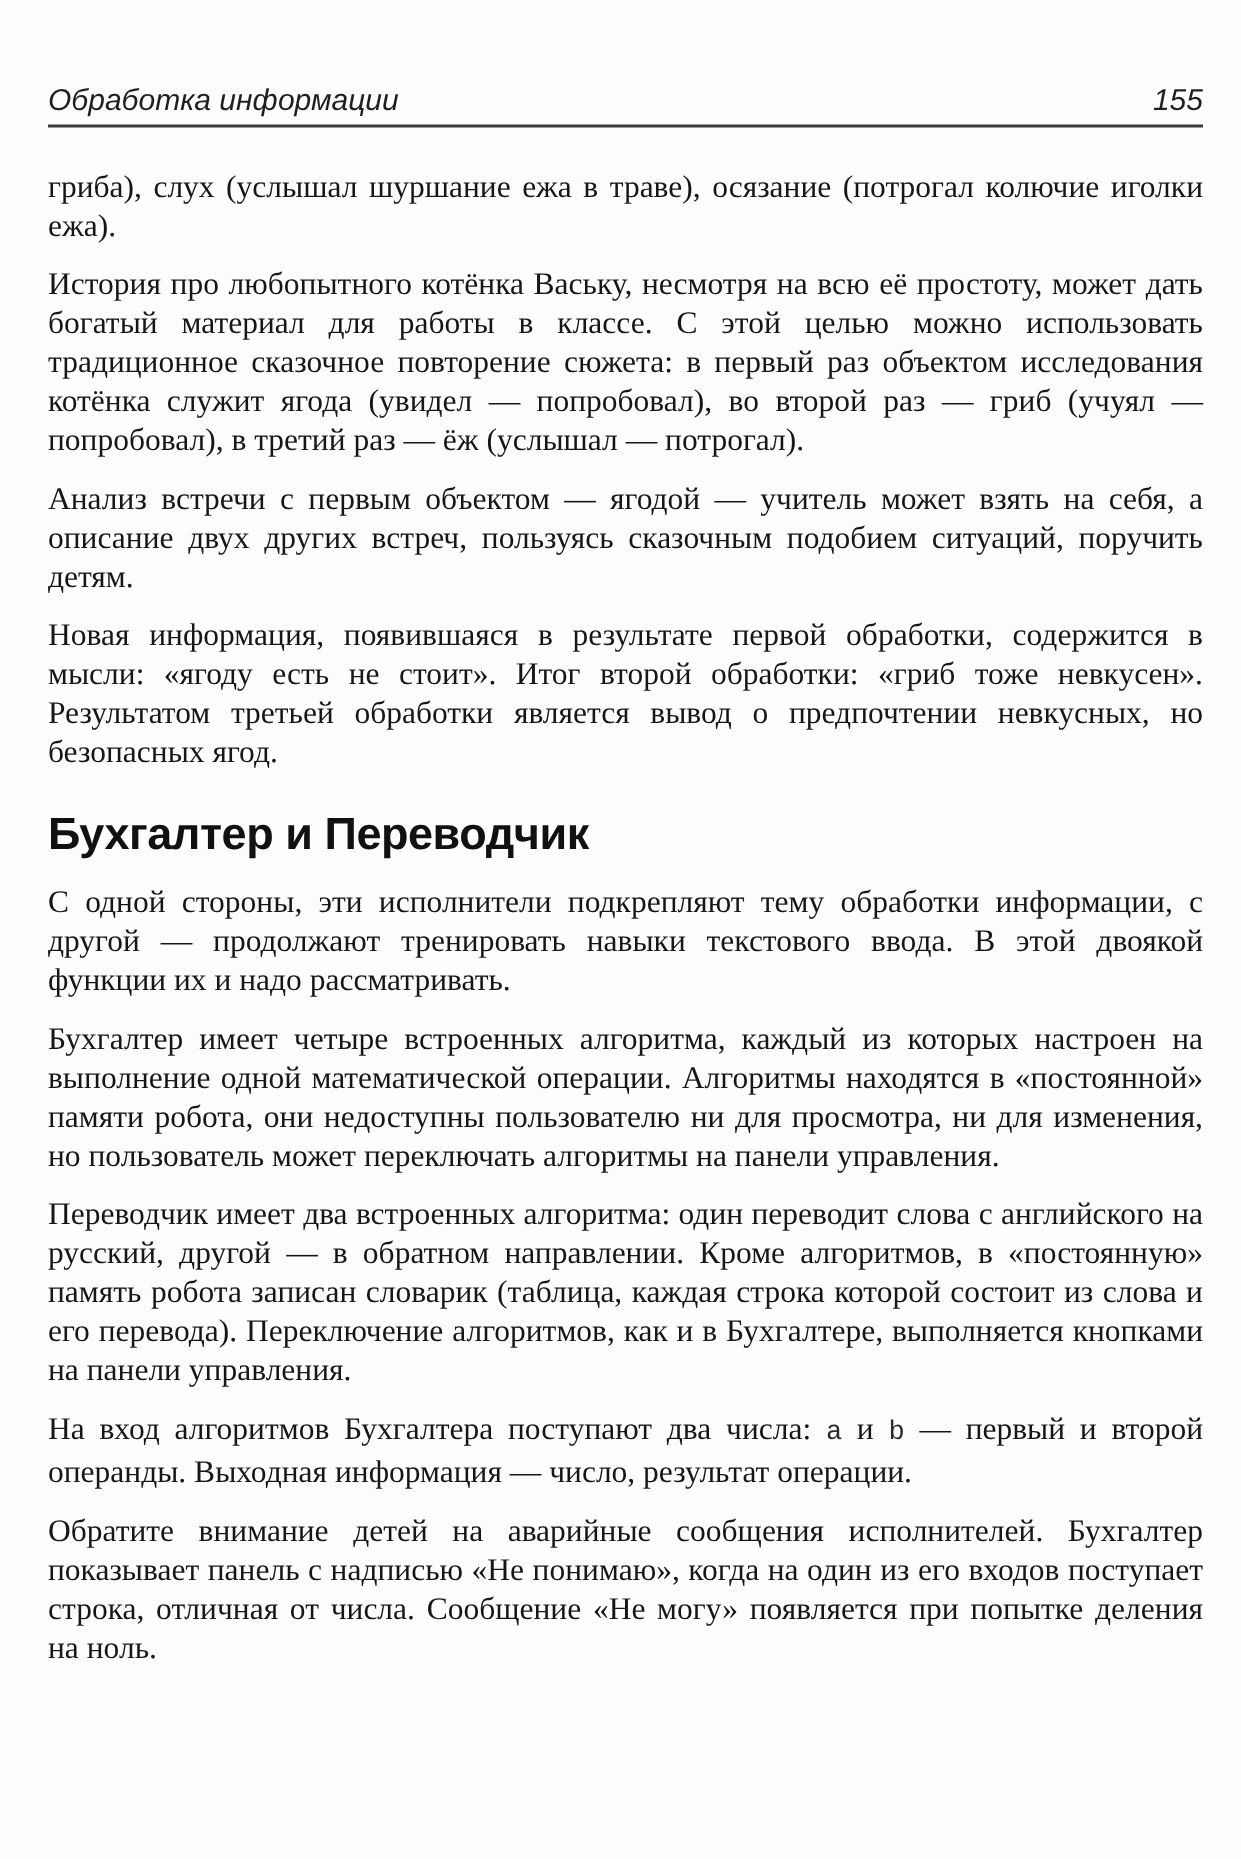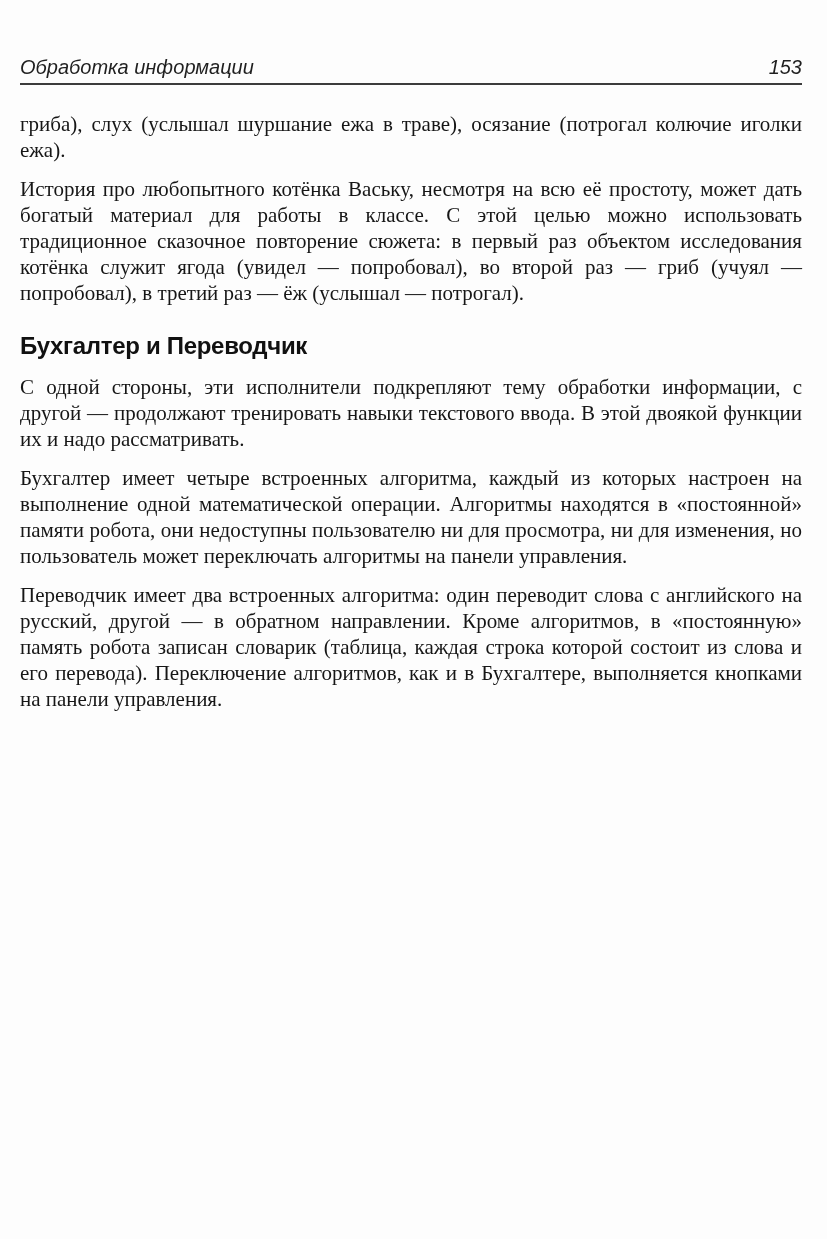--- a/index.html
+++ b/index.html
@@ -11,21 +11,21 @@
     width: 827px;
     height: 1239px;
     overflow: hidden;
     color: #161616;
     font-family: "Liberation Serif", serif;
   }
   .page {
     box-sizing: border-box;
     width: 827px;
     height: 1239px;
-    padding: 56px 25px 20px 20px;
+    padding: 56px 25px 20px 32px;
     background: #fdfdfd;
   }
   .running-header {
     display: flex;
     justify-content: space-between;
     align-items: baseline;
     font-family: "Liberation Sans", sans-serif;
     font-style: italic;
     font-size: 20px;
     color: #1f1f1f;
@@ -42,56 +42,60 @@
     font-size: 21px;
     line-height: 26px;
     text-align: justify;
     margin: 13px 0 6px 0;
     hyphens: auto;
     -webkit-hyphens: auto;
   }
   .section-heading {
     font-family: "Liberation Sans", sans-serif;
     font-weight: bold;
-    font-size: 24px;
+    font-size: 30px;
     letter-spacing: -0.3px;
     color: #111;
     margin: 26px 0 14px 0;
   }
   .mono {
     font-family: "Liberation Mono", "DejaVu Sans Mono", monospace;
     font-size: 18px;
     color: #2a2a2a;
   }
 </style>
 </head>
 <body>
 
 <div class="page">
 
   <div class="running-header">
     <span class="rh-title">Обработка информации</span>
-    <span class="rh-page">153</span>
+    <span class="rh-page">155</span>
   </div>
   <div class="header-rule"></div>
 
   <div class="page-body">
 
     <p class="para">гриба), слух (услышал шуршание ежа в траве), осязание (потрогал колючие иголки ежа).</p>
 
 
     <p class="para">История про любопытного котёнка Ваську, несмотря на всю её простоту, может дать богатый материал для работы в классе. С этой целью можно использовать традиционное сказочное повторение сюжета: в первый раз объектом исследования котёнка служит ягода (увидел — попробовал), во второй раз — гриб (учуял — попробовал), в третий раз — ёж (услышал — потрогал).</p>
 
+    <p class="para">Анализ встречи с первым объектом — ягодой — учитель может взять на себя, а описание двух других встреч, пользуясь сказочным подобием ситуаций, поручить детям.</p>
 
+    <p class="para">Новая информация, появившаяся в результате первой обработки, содержится в мысли: «ягоду есть не стоит». Итог второй обработки: «гриб тоже невкусен». Результатом третьей обработки является вывод о предпочтении невкусных, но безопасных ягод.</p>
 
     <h1 class="section-heading">Бухгалтер и Переводчик</h1>
 
     <p class="para">С одной стороны, эти исполнители подкрепляют тему обработки информации, с другой — продолжают тренировать навыки текстового ввода. В этой двоякой функции их и надо рассматривать.</p>
 
     <p class="para">Бухгалтер имеет четыре встроенных алгоритма, каждый из которых настроен на выполнение одной математической операции. Алгоритмы находятся в «постоянной» памяти робота, они недоступны пользователю ни для просмотра, ни для изменения, но пользователь может переключать алгоритмы на панели управления.</p>
 
     <p class="para">Переводчик имеет два встроенных алгоритма: один переводит слова с английского на русский, другой — в обратном направлении. Кроме алгоритмов, в «постоянную» память робота записан словарик (таблица, каждая строка которой состоит из слова и его перевода). Переключение алгоритмов, как и в Бухгалтере, выполняется кнопками на панели управления.</p>
 
+    <p class="para"><span>На вход алгоритмов Бухгалтера поступают два числа: </span><code class="mono">a</code><span> и </span><code class="mono">b</code><span> — первый и второй операнды. Выходная информация — число, результат операции.</span></p>
 
 
+    <p class="para">Обратите внимание детей на аварийные сообщения исполнителей. Бухгалтер показывает панель с надписью «Не понимаю», когда на один из его входов поступает строка, отличная от числа. Сообщение «Не могу» появляется при попытке деления на ноль.</p>
 
   </div>
 </div>
 
 </body></html>

